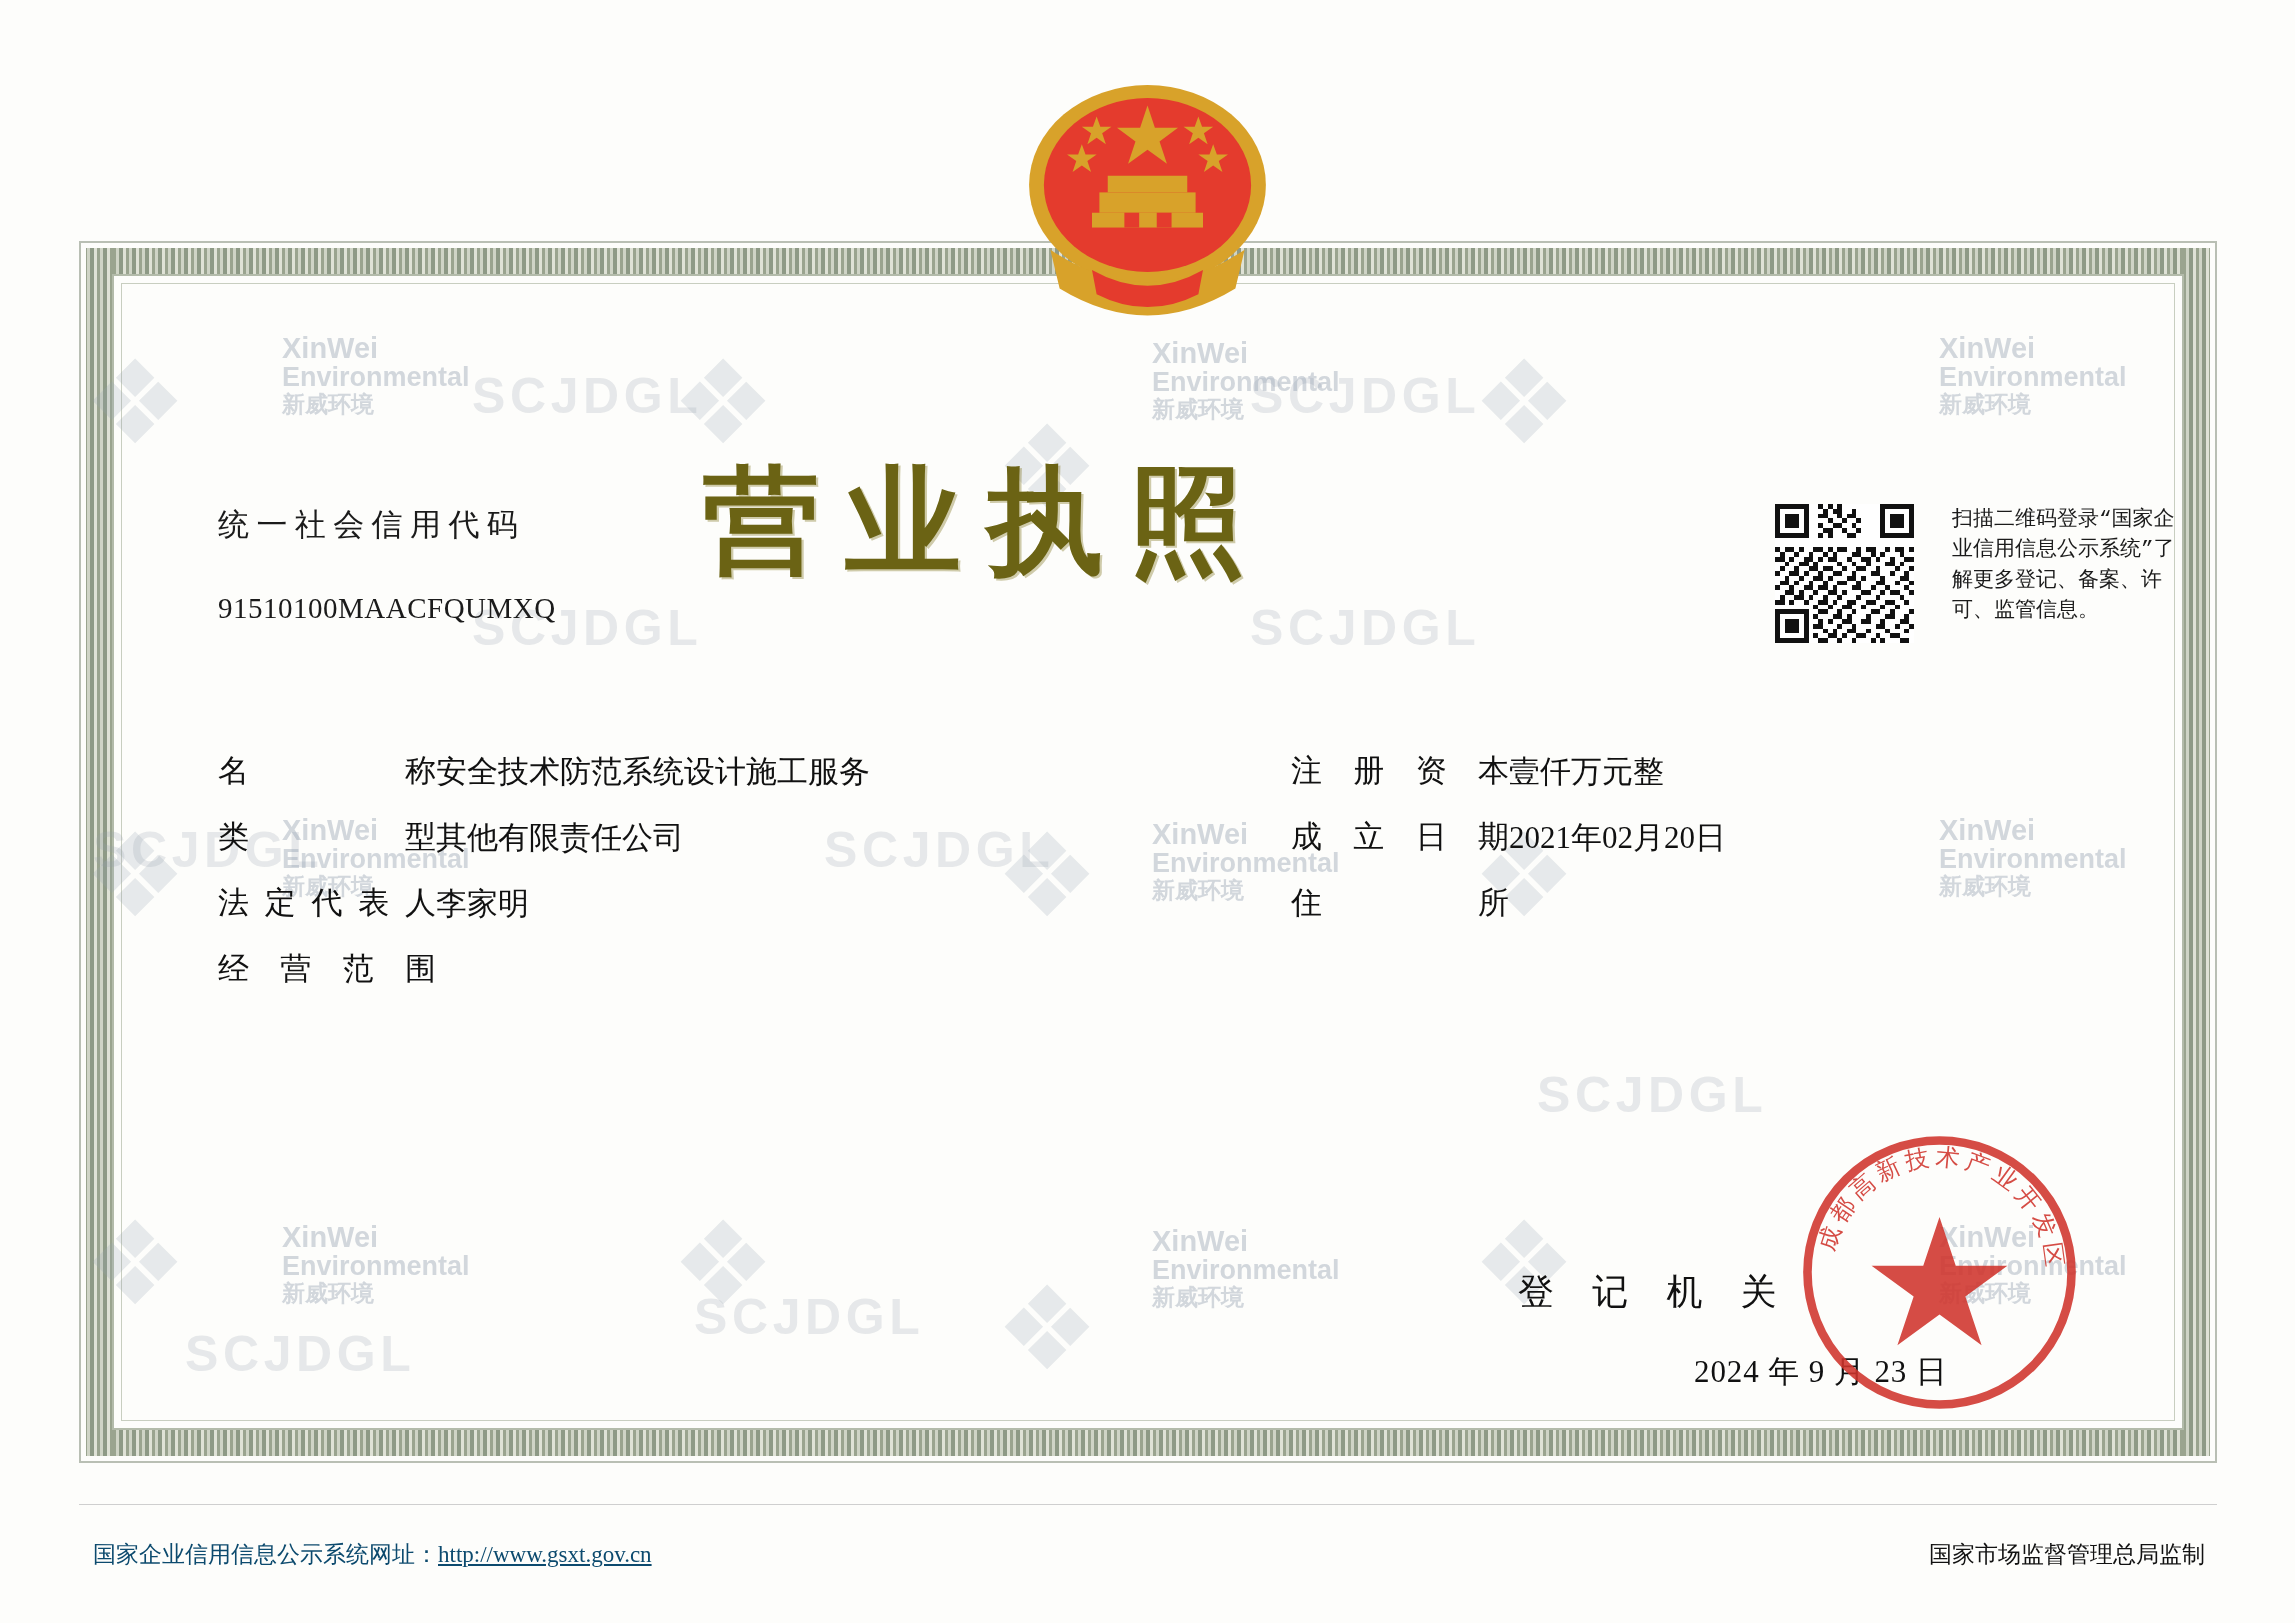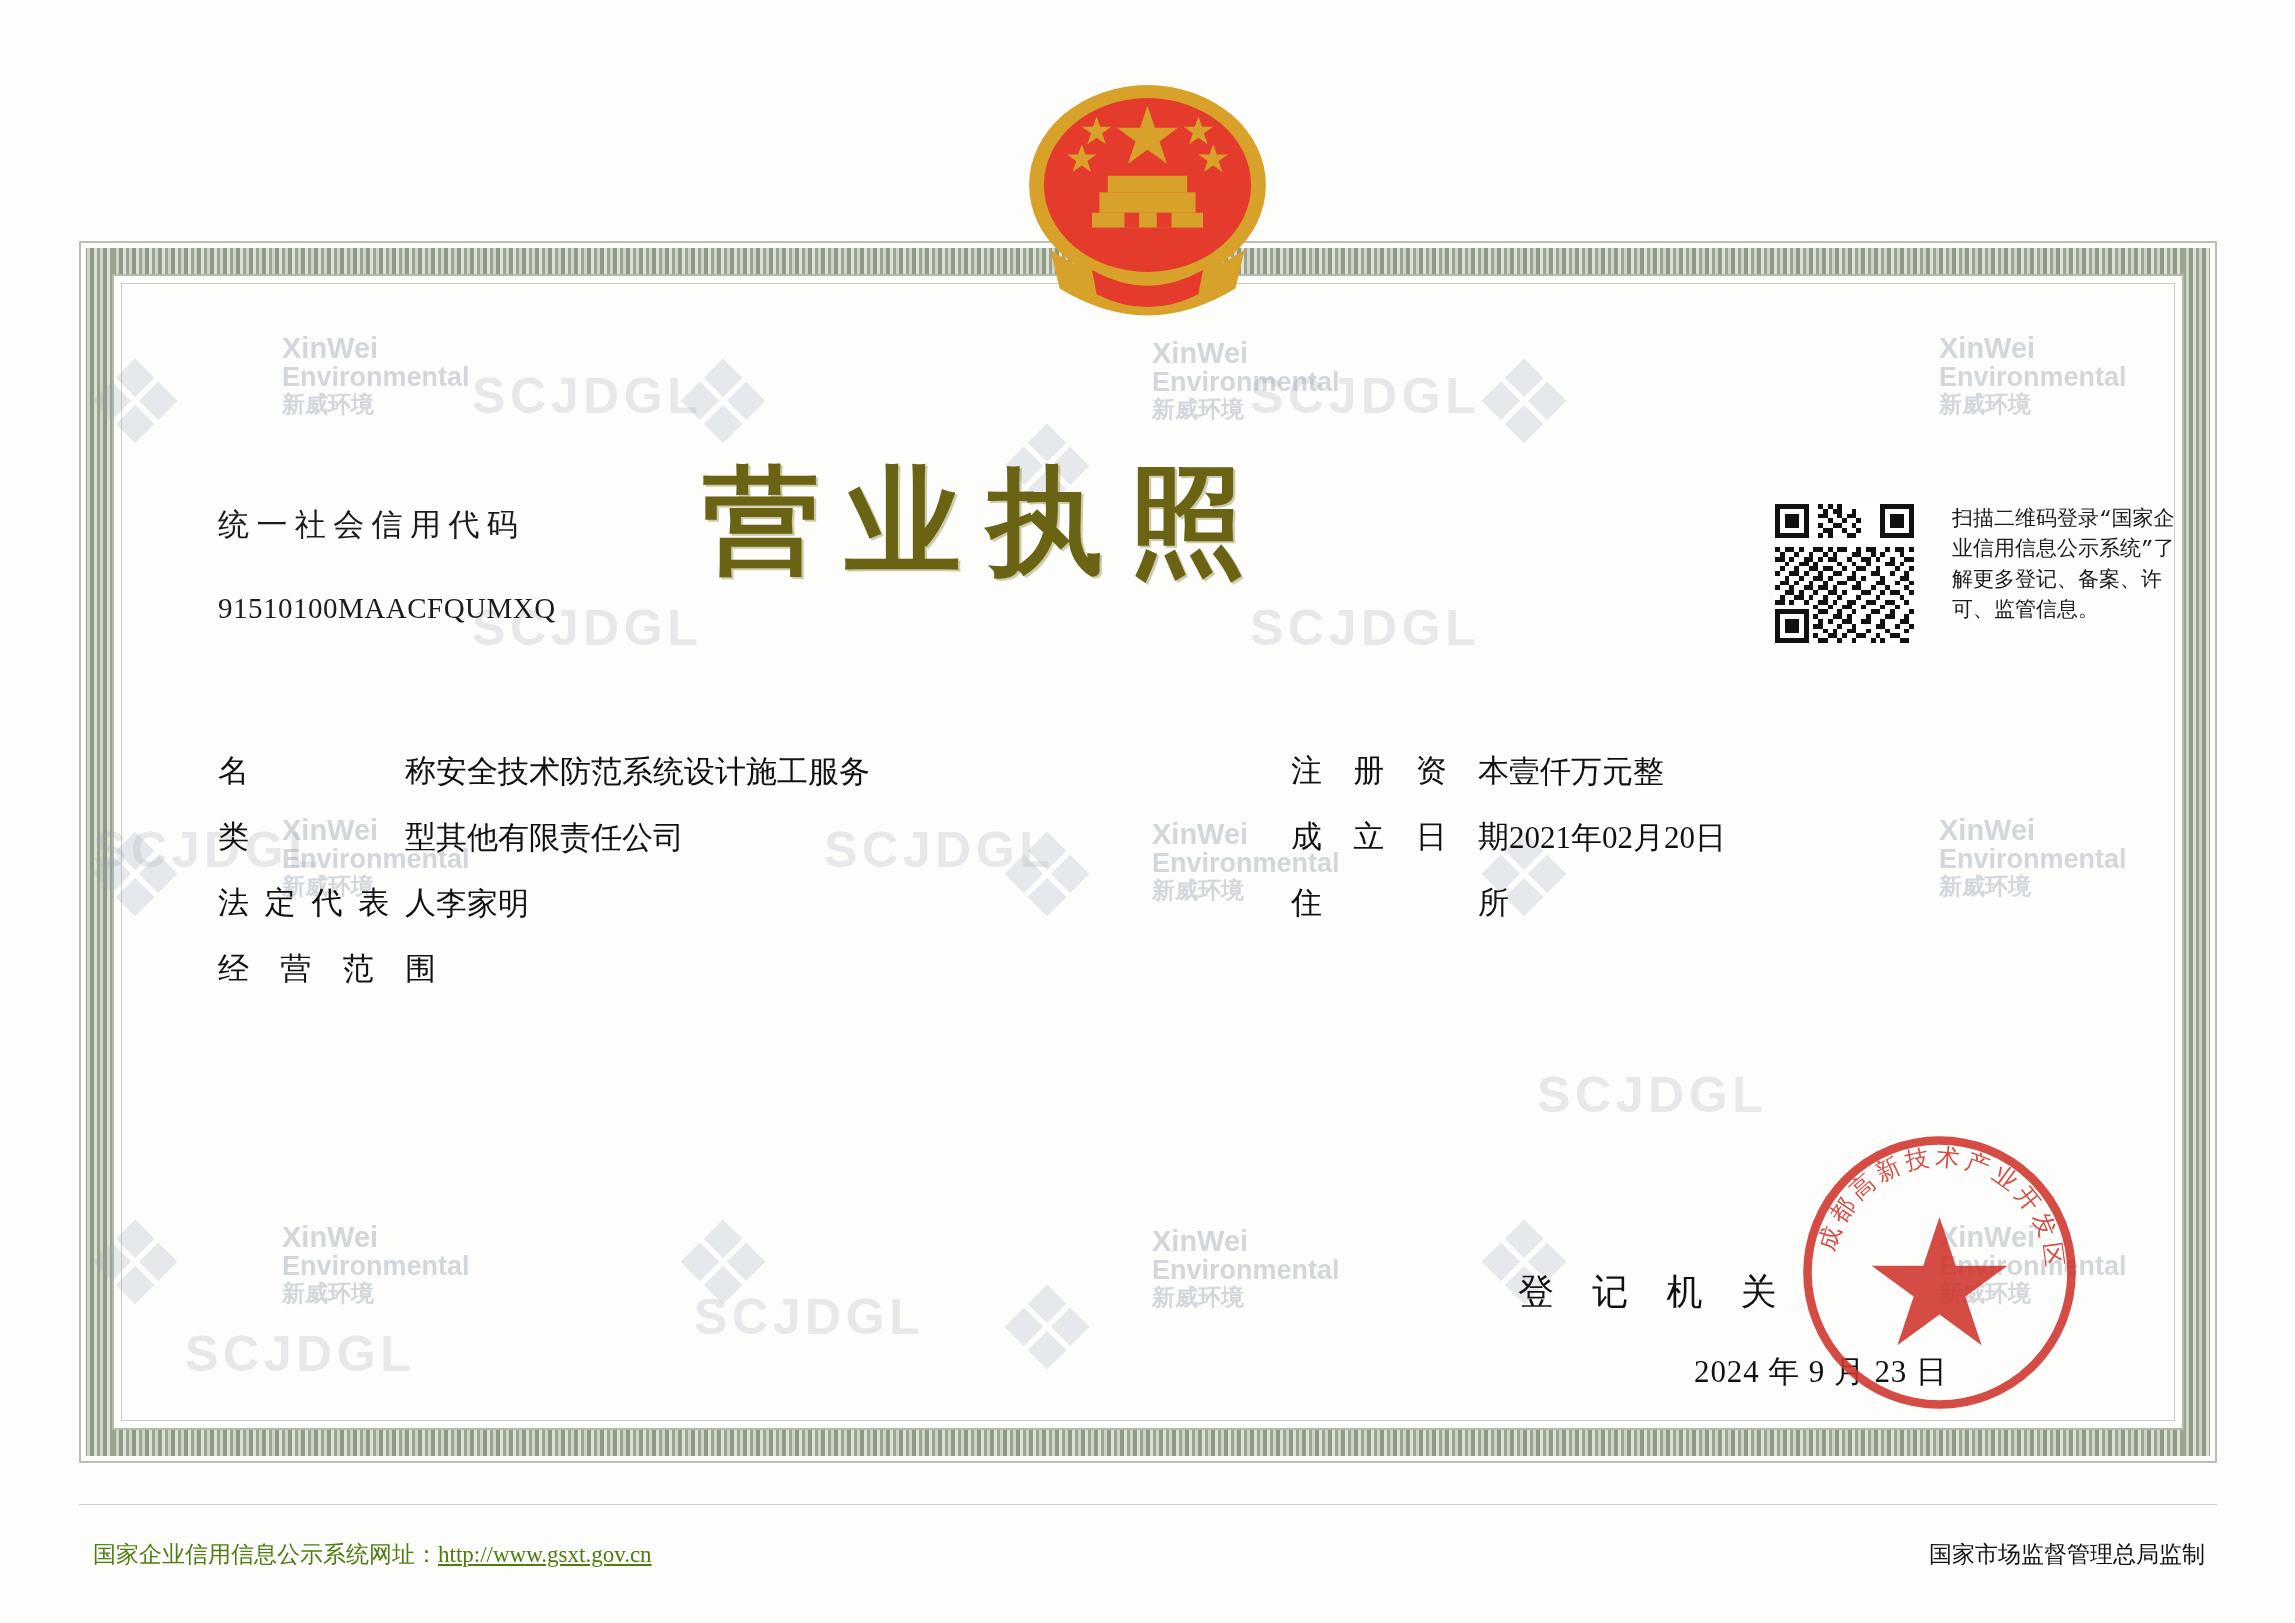--- a/index.html
+++ b/index.html
@@ -239,21 +239,21 @@
     z-index: 6;
     opacity: 0.88;
   }
 
   
   .footer-left {
     position: absolute;
     left: 93px;
     top: 1539px;
     font-size: 23px;
-    color: #4d7c0f;
+    color: #0c4a6e;
     white-space: nowrap;
   }
   .footer-left .url {
     font-family: "Liberation Serif", serif;
     text-decoration: underline;
   }
   .footer-right {
     position: absolute;
     right: 90px;
     top: 1539px;

